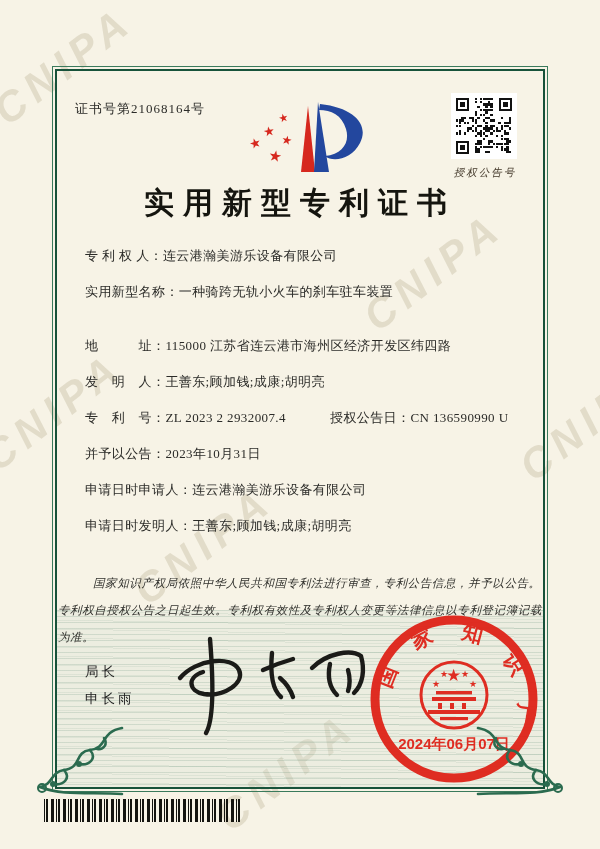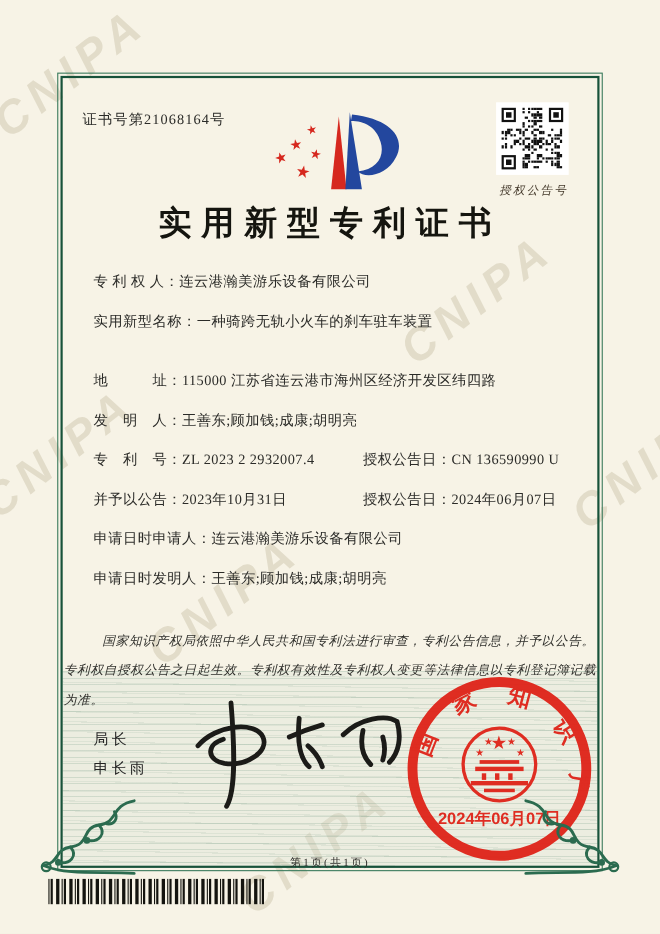--- a/index.html
+++ b/index.html
@@ -253,23 +253,20 @@
       <span>发　明　人：</span><span>王善东;顾加钱;成康;胡明亮</span>
     </div>
     <div class="frow">
       <span>专　利　号：</span><span>ZL 2023 2 2932007.4</span>
       <span class="col2">
         <span>授权公告日：</span><span>CN 136590990 U</span>
       </span>
     </div>
     <div class="frow">
       <span>并予以公告：</span><span>2023年10月31日</span>
-      <span class="col2">
-        <span>授权公告日：</span><span>2024年06月07日</span>
-      </span>
     </div>
     <div class="frow">
       <span>申请日时申请人：</span><span>连云港瀚美游乐设备有限公司</span>
     </div>
     <div class="frow">
       <span>申请日时发明人：</span><span>王善东;顾加钱;成康;胡明亮</span>
     </div>
   </div>
 
   <div class="declaration">
@@ -339,21 +336,20 @@
       <path d="M56,26 C63,34 56,42 45,40"></path>
       <path d="M30,46 C37,54 30,62 19,60"></path>
       <path d="M6,63 C28,72 58,68 88,70"></path>
       <path d="M70,14 C74,20 70,26 63,25"></path>
     </g>
     <circle cx="8" cy="64" r="4" fill="none" stroke="#2b6b4f" stroke-width="2"></circle>
     <circle cx="45" cy="40" r="3" fill="#2b6b4f"></circle>
     <circle cx="19" cy="60" r="3" fill="#2b6b4f"></circle>
   </svg>
 
-  <div class="footer">第1页(共1页)</div>
 
   <div class="barcode">
       <b style="width: 1px; margin-right: 1px;"></b>
       <b style="width: 2px; margin-right: 3px;"></b>
       <b style="width: 3px; margin-right: 2px;"></b>
       <b style="width: 1px; margin-right: 1px;"></b>
       <b style="width: 2px; margin-right: 3px;"></b>
       <b style="width: 3px; margin-right: 2px;"></b>
       <b style="width: 1px; margin-right: 1px;"></b>
       <b style="width: 2px; margin-right: 3px;"></b>

